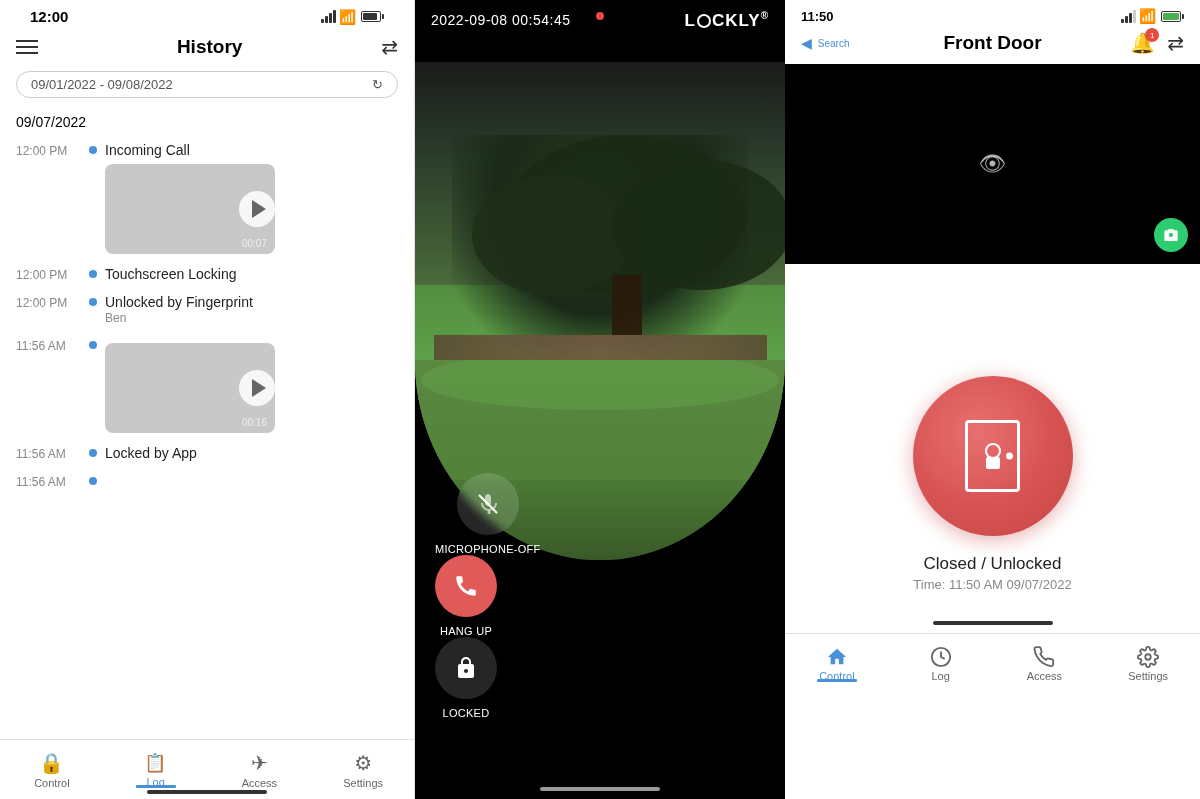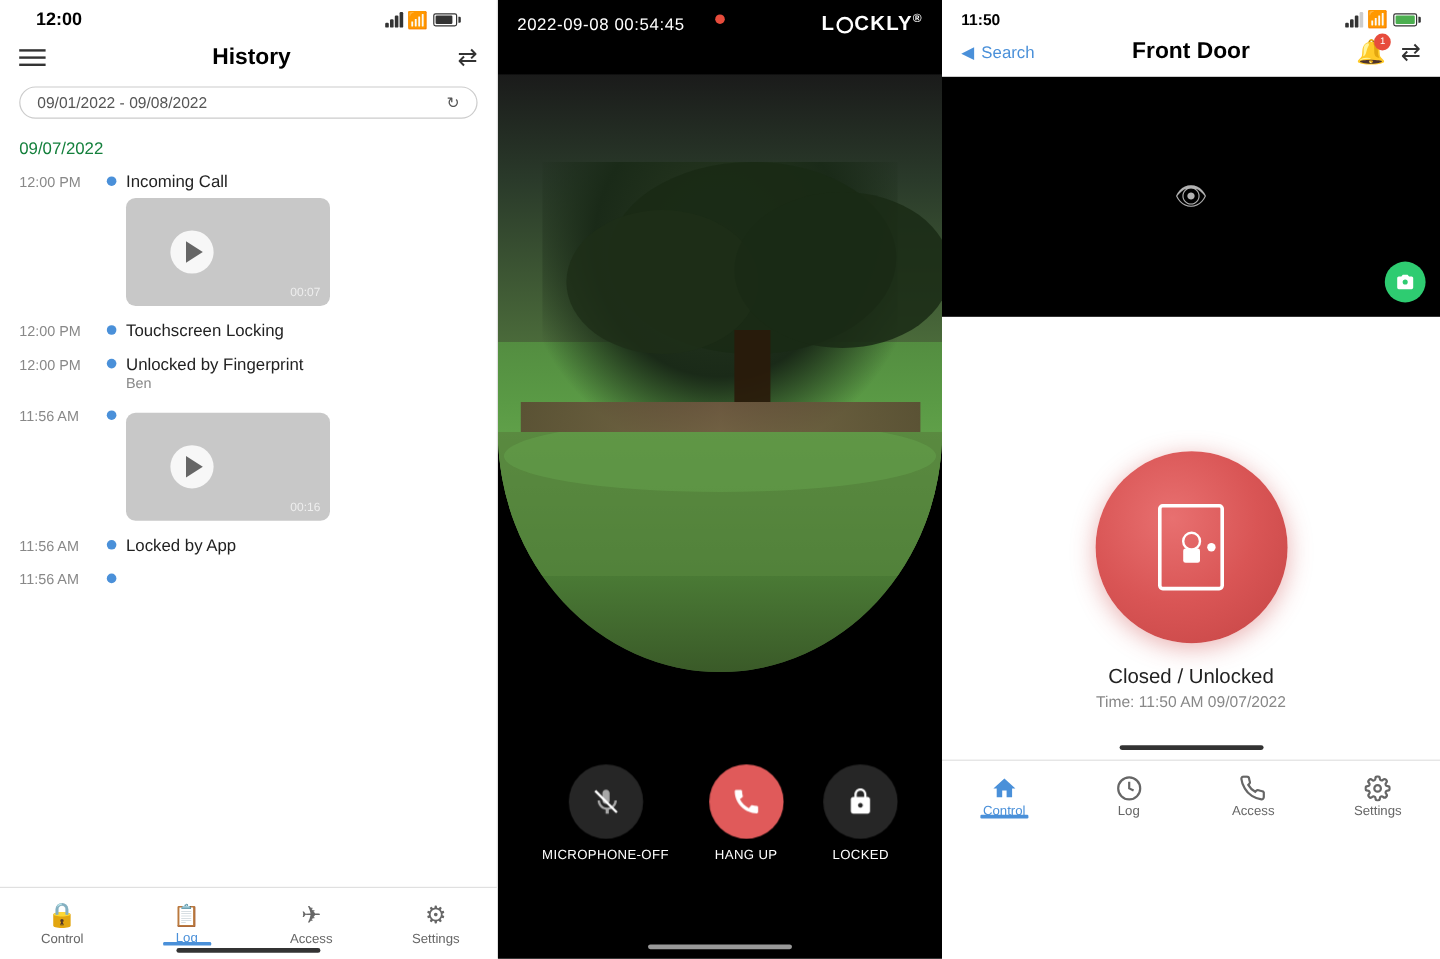--- a/index.html
+++ b/index.html
@@ -60,21 +60,21 @@
     .history-content {
       flex: 1;
       overflow-y: auto;
       padding: 0 0 60px;
     }
 
     .date-header {
       padding: 8px 16px 6px;
       font-size: 14px;
       font-weight: 500;
-      color: #15803d;
+      color: #000000;
     }
 
     .history-item {
       display: flex;
       padding: 6px 16px;
       align-items: flex-start;
       gap: 8px;
     }
     .history-time {
       font-size: 12px;
@@ -96,21 +96,21 @@
     .history-sub { font-size: 12px; color: #888; margin-top: 1px; }
 
     .video-thumb {
       width: 170px;
       height: 90px;
       background: #c8c8c8;
       border-radius: 8px;
       margin-top: 6px;
       display: flex;
       align-items: center;
-      justify-content: flex-start;
+      justify-content: flex-end;
       position: relative;
       cursor: pointer;
       padding-left: 37px;
     }
     .play-btn {
       width: 36px;
       height: 36px;
       background: rgba(255,255,255,0.85);
       border-radius: 50%;
       display: flex;
@@ -243,20 +243,21 @@
     .call-controls {
       position: absolute;
       bottom: 80px;
       left: 0;
       right: 0;
       display: flex;
       justify-content: space-around;
       align-items: flex-start;
       padding: 0 20px;
       z-index: 20;
+      flex-direction: column;
     }
     .call-btn {
       display: flex;
       flex-direction: column;
       align-items: center;
       gap: 8px;
       cursor: pointer;
     }
     .call-btn-circle {
       width: 62px;
@@ -305,21 +306,21 @@
 
     .door-nav {
       display: flex;
       align-items: center;
       justify-content: space-between;
       padding: 2px 16px 8px;
     }
     .door-nav .left { display: flex; align-items: center; gap: 6px; }
     .door-nav .right { display: flex; align-items: center; gap: 12px; }
     .back-arrow { font-size: 14px; color: #4a90d9; cursor: pointer; }
-    .back-text { font-size: 14px; color: #4a90d9; cursor: pointer; }
+    .back-text { font-size: 10px; color: #4a90d9; cursor: pointer; }
     .door-title { font-size: 19px; font-weight: 600; position: absolute; left: 50%; transform: translateX(-50%); }
     .notif-bell { position: relative; font-size: 20px; cursor: pointer; }
     .notif-badge {
       position: absolute;
       top: -3px;
       right: -4px;
       width: 14px;
       height: 14px;
       background: #e74c3c;
       border-radius: 50%;

